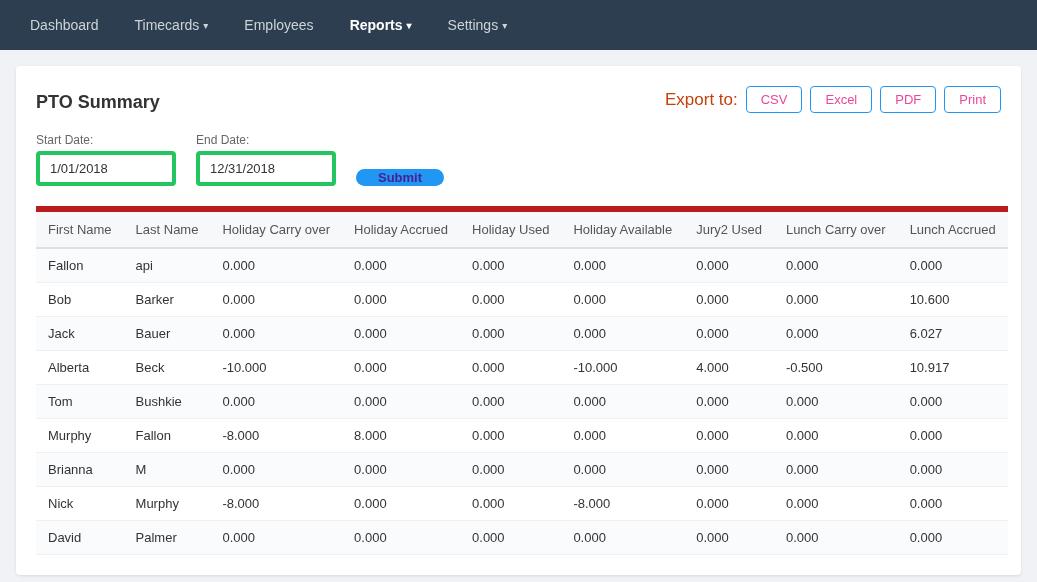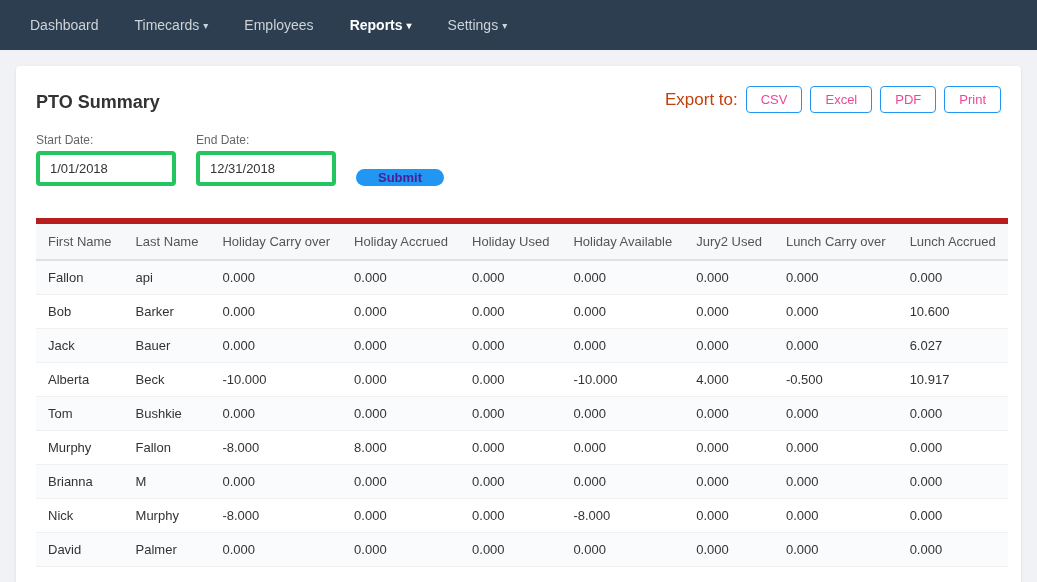--- a/index.html
+++ b/index.html
@@ -66,21 +66,21 @@
       border-radius: 4px;
       cursor: pointer;
       font-size: 13px;
     }
 
     
     .date-row {
       display: flex;
       align-items: flex-end;
       gap: 20px;
-      margin-bottom: 32px;
+      margin-bottom: 20px;
     }
     .date-field label {
       display: block;
       font-size: 12px;
       color: #666;
       margin-bottom: 4px;
     }
     .date-field input {
       border: 4px solid #22c55e;
       border-radius: 4px;

